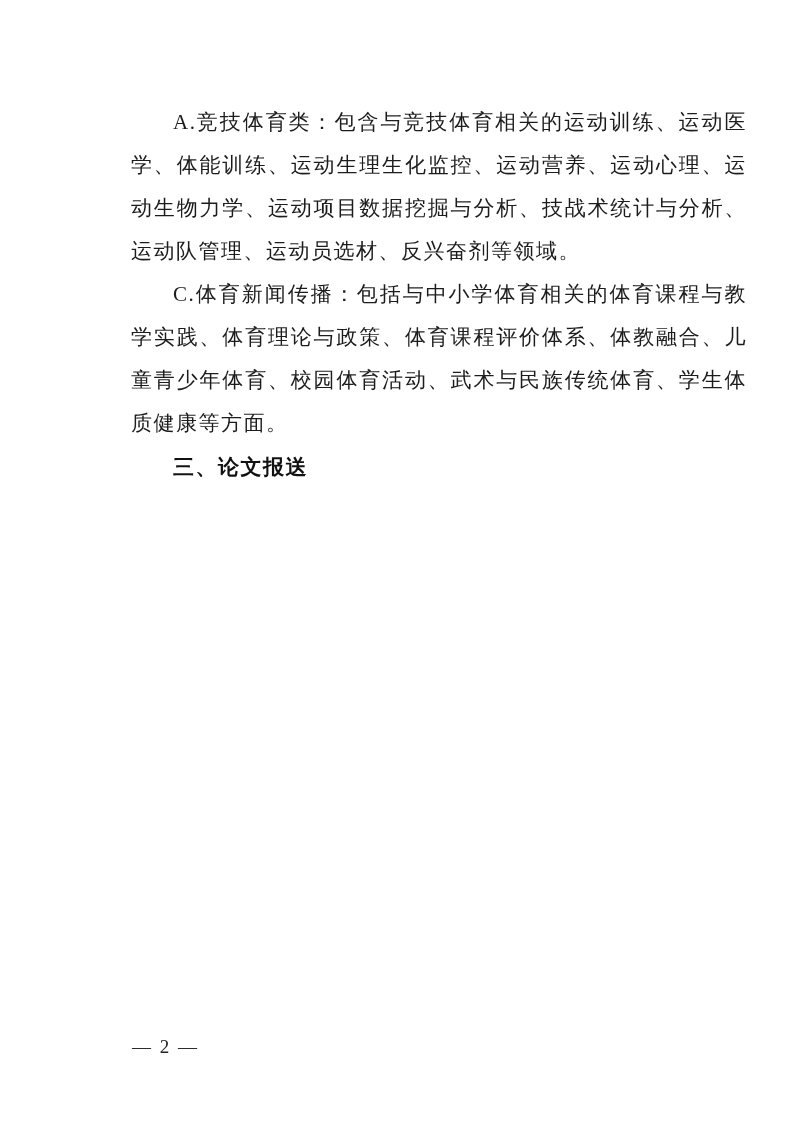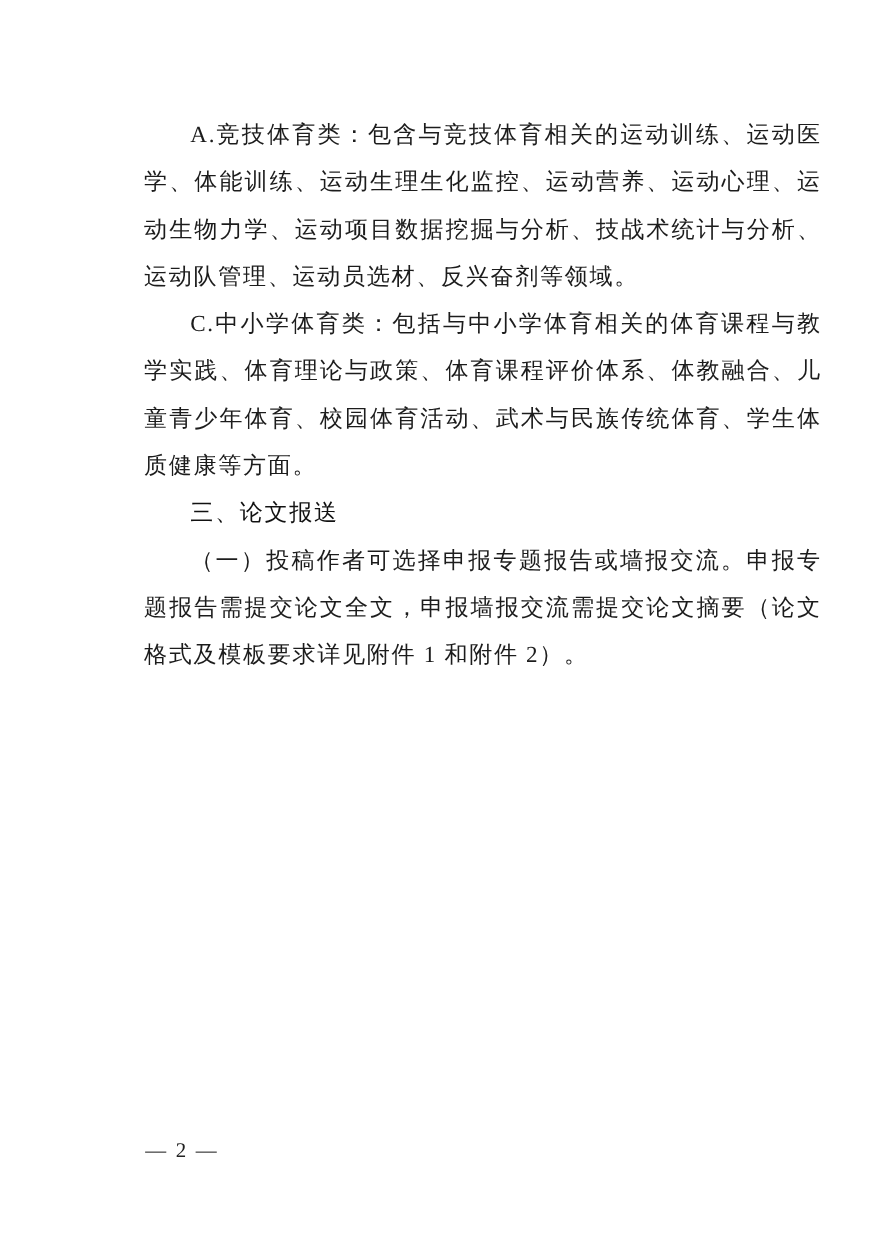--- a/index.html
+++ b/index.html
@@ -32,42 +32,41 @@
     padding: 0;
     text-indent: 2em;
     letter-spacing: 1.5px;
   }
   .section-heading {
     margin: 0;
     padding: 0;
     text-indent: 2em;
     font-size: 21px;
     line-height: 43px;
-    font-weight: normal;
+    font-weight: bold;
     letter-spacing: 1.5px;
     font-family: "Liberation Sans", "DejaVu Sans", sans-serif;
     color: #111111;
   }
   .page-footer {
     position: absolute;
     left: 96px;
     top: 1036px;
     font-size: 19px;
     letter-spacing: 2px;
     color: #222222;
     font-family: "Liberation Serif", "DejaVu Serif", serif;
   }
 </style>
 </head>
 <body>
 
 <div class="page">
   <div class="doc-body">
     <p>A.竞技体育类：包含与竞技体育相关的运动训练、运动医学、体能训练、运动生理生化监控、运动营养、运动心理、运动生物力学、运动项目数据挖掘与分析、技战术统计与分析、运动队管理、运动员选材、反兴奋剂等领域。</p>
-    <p>C.中小学体育类：包括与中小学体育相关的体育课程与教学实践、体育理论与政策、体育课程评价体系、体教融合、儿童青少年体育、校园体育活动、武术与民族传统体育、学生体质健康等方面。</p>
+    <p>C.体育新闻传播：包括与中小学体育相关的体育课程与教学实践、体育理论与政策、体育课程评价体系、体教融合、儿童青少年体育、校园体育活动、武术与民族传统体育、学生体质健康等方面。</p>
     <h3 class="section-heading">三、论文报送</h3>
-    <p>（一）投稿作者可选择申报专题报告或墙报交流。申报专题报告需提交论文全文，申报墙报交流需提交论文摘要（论文格式及模板要求详见附件 1 和附件 2）。</p>
   </div>
 
   <div class="page-footer">
     <span>— 2 —</span>
   </div>
 </div>
 
 </body></html>

